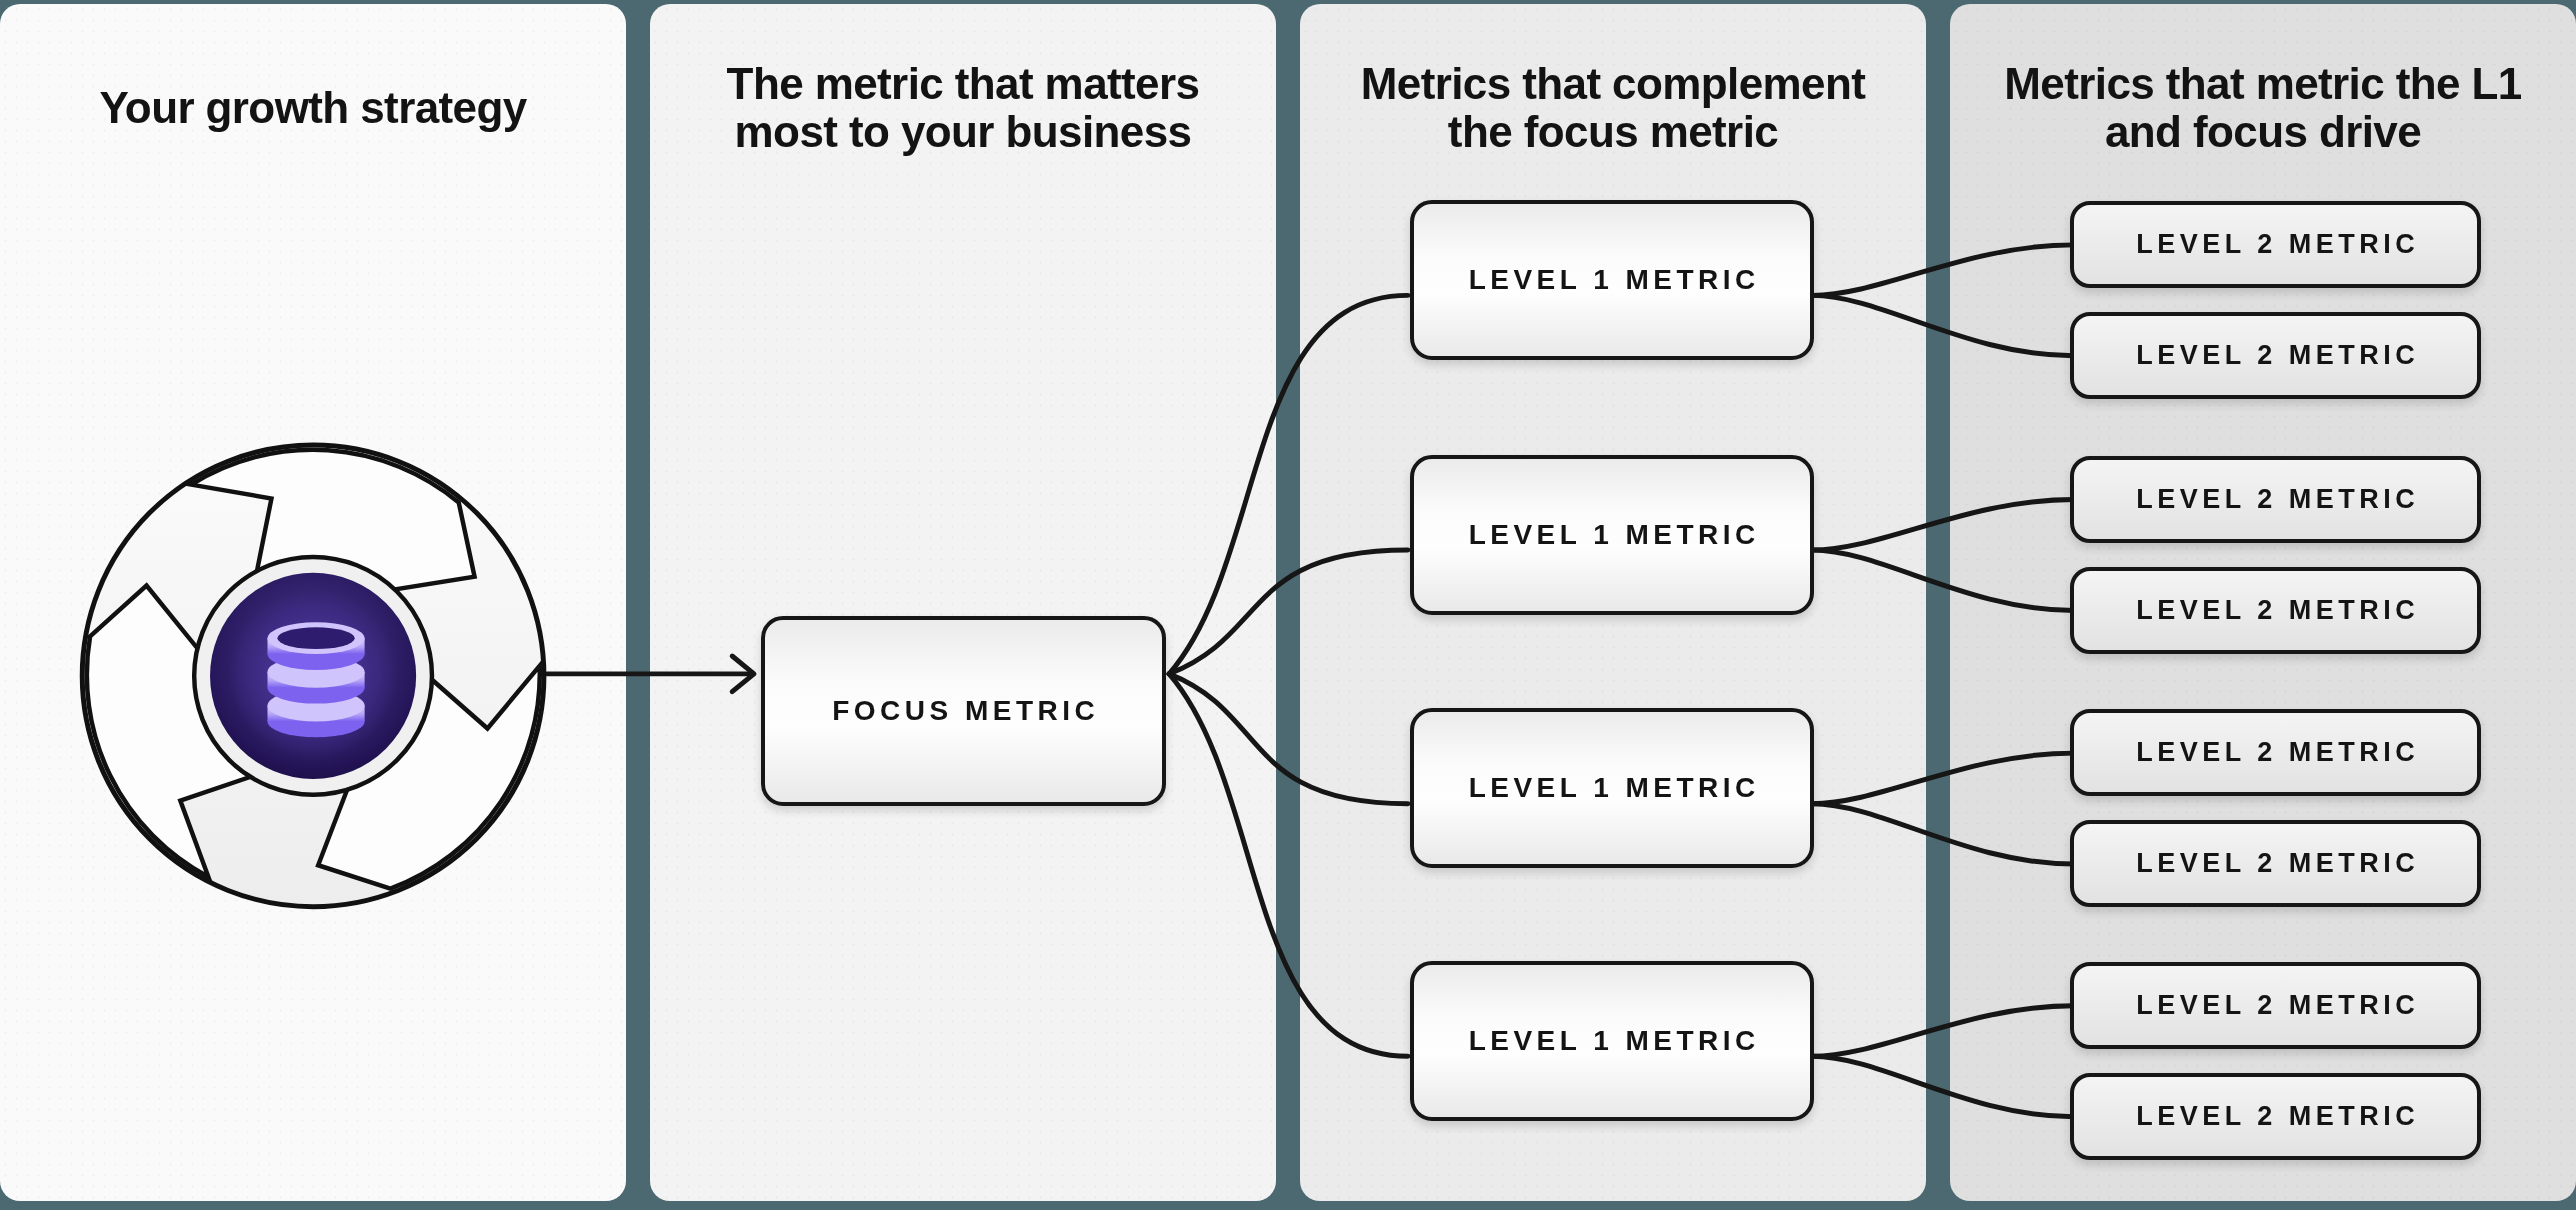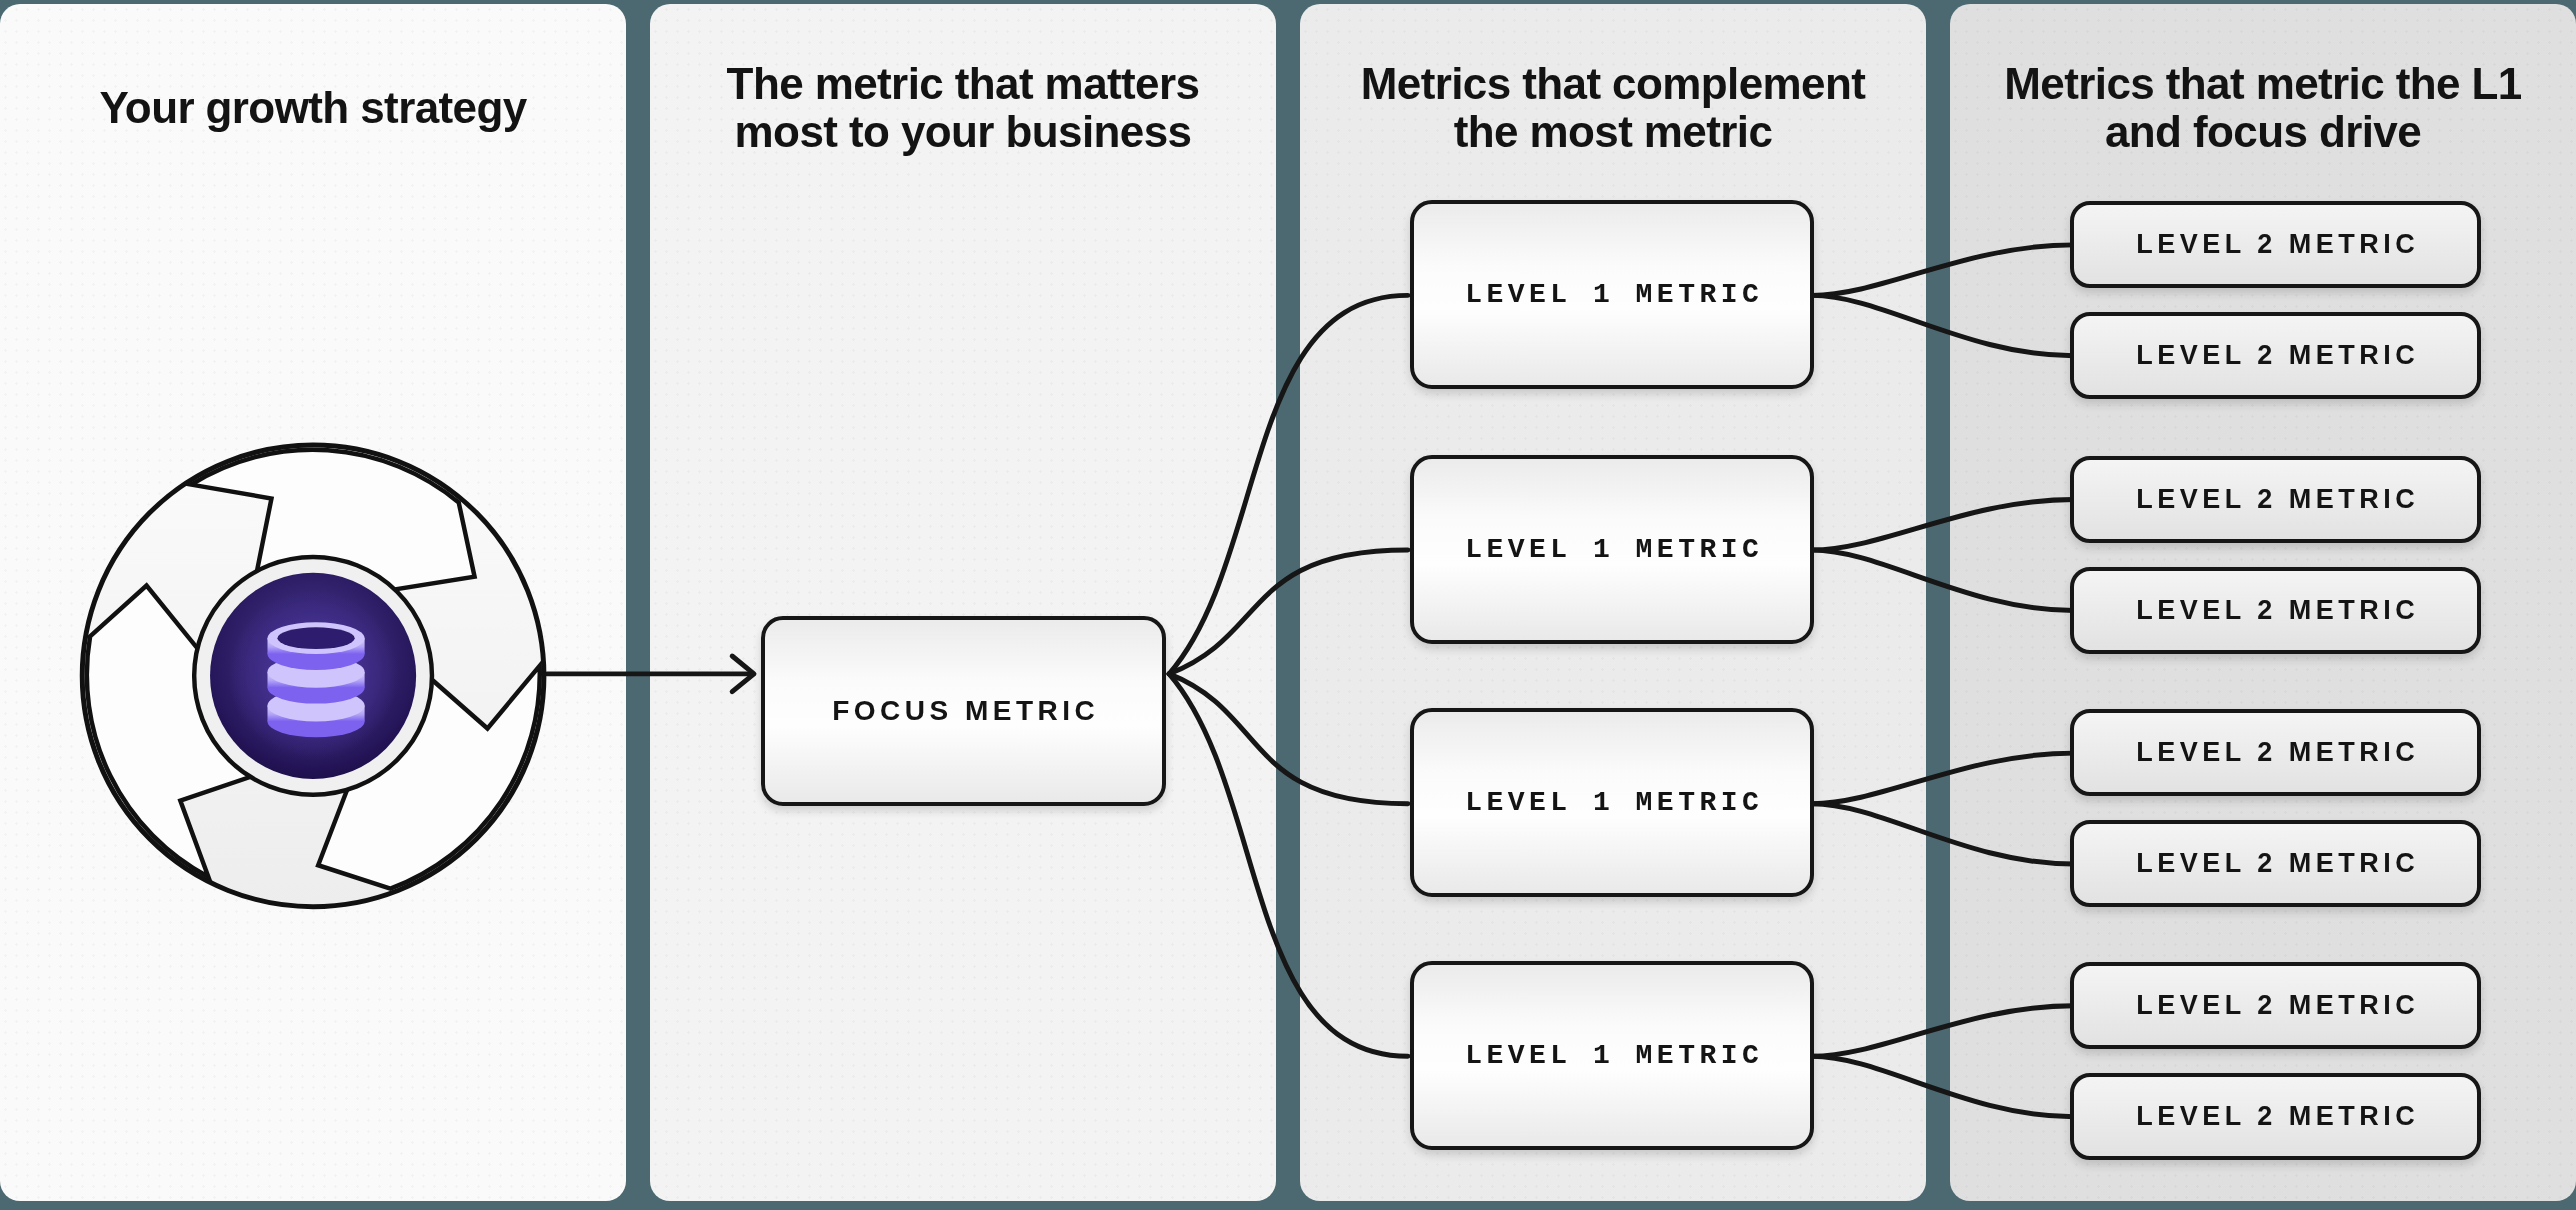--- a/index.html
+++ b/index.html
@@ -28,21 +28,21 @@
     border:4px solid #161616;border-radius:22px;
     background:linear-gradient(180deg,#ebebeb 0%,#fbfbfb 34%,#fefefe 58%,#e9e9e9 100%);
     display:flex;align-items:center;justify-content:center;
     box-shadow:0 5px 9px rgba(30,30,30,0.16);
   }
   .box-label{
     font-weight:700;font-size:28px;letter-spacing:4.5px;text-indent:4.5px;
     color:#141414;white-space:nowrap;
   }
   .focus-box{left:761px;top:580px;width:405px;height:190px;margin-top:36px;}
-  .l1-box{left:1410px;width:404px;height:189px;font-family:Liberation Mono, monospace;}
+  .l1-box{left:1410px;width:404px;height:160px;}
   .l2-box{left:2070px;width:411px;height:87px;border-radius:20px;
     background:linear-gradient(180deg,#f4f4f4 0%,#ececec 45%,#e2e2e2 100%);}
   .l2-box .box-label{font-size:27px;}
   svg.overlay{position:absolute;left:0;top:0;pointer-events:none;}
   .boxes-layer{position:absolute;left:0;top:0;width:100%;height:100%;}
 </style>
 </head>
 <body>
 
 <div class="canvas">
@@ -54,21 +54,21 @@
   </div>
   <div class="panel p2">
     <div class="panel-title">
       <span>The metric that matters</span>
       <span>most to your business</span>
     </div>
   </div>
   <div class="panel p3">
     <div class="panel-title">
       <span>Metrics that complement</span>
-      <span>the most metric</span>
+      <span>the focus metric</span>
     </div>
   </div>
   <div class="panel p4">
     <div class="panel-title">
       <span>Metrics that metric the L1</span>
       <span>and focus drive</span>
     </div>
   </div>
 
   <svg class="overlay" width="2576" height="1211" viewBox="0 0 2600 1222">

